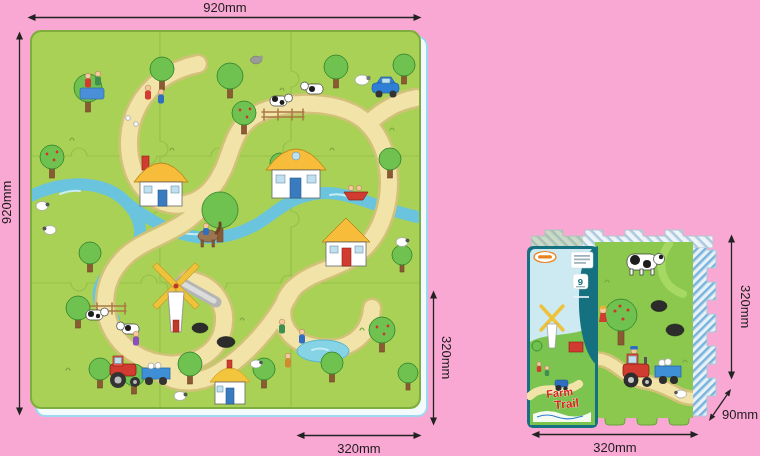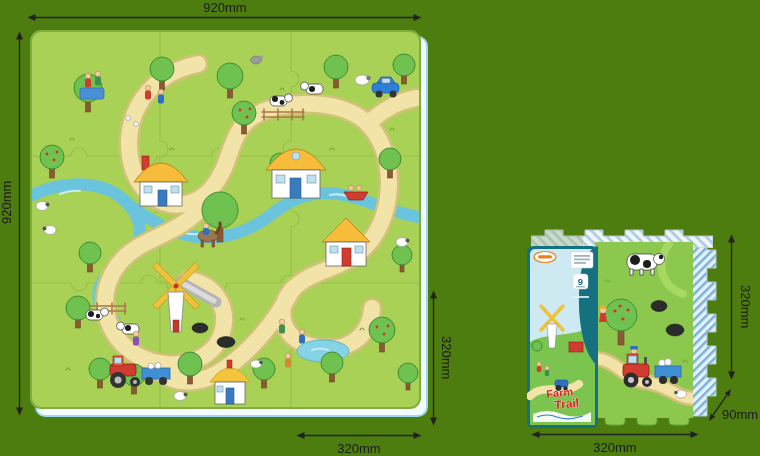--- a/index.html
+++ b/index.html
@@ -1,16 +1,16 @@
 <!DOCTYPE html>
 <html style="--mat_green: #a9d156; --face_green: #8cc84e; --road: #f2e3a9; --river: #6ac4dd; --sleeve_teal: #15707f; --roof_yellow: #f6bc3a; --tractor_red: #d23b2f; --dimension_line: #222222; --stack_shadow: #9bdaee;"><head>
 <meta charset="utf-8">
 <style>
   html,body{margin:0;padding:0;background:#fff;}
-  .stage{position:relative;width:760px;height:456px;background:#4d7c0f;overflow:hidden;
+  .stage{position:relative;width:760px;height:456px;background:#f9a8d4;overflow:hidden;
          font-family:"Liberation Sans",sans-serif;}
   .abs{position:absolute;}
   .dim{position:absolute;color:#1b1b1b;font-size:13px;line-height:1.1;white-space:nowrap;}
   .h-center{text-align:center;}
   .vlabel-down{writing-mode:vertical-rl;text-align:center;}
   .vlabel-up{writing-mode:vertical-rl;transform:rotate(180deg);text-align:center;}
   .arrow{position:absolute;display:block;}
   .arrow line{stroke:var(--dimension_line,#222);stroke-width:1.3;}
   .arrow polygon{fill:var(--dimension_line,#222);}
   

